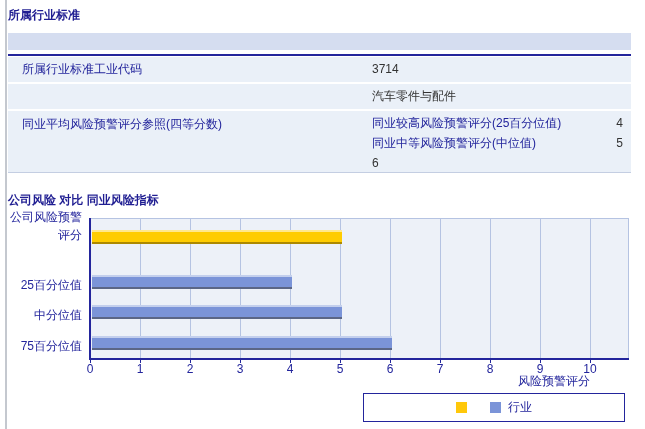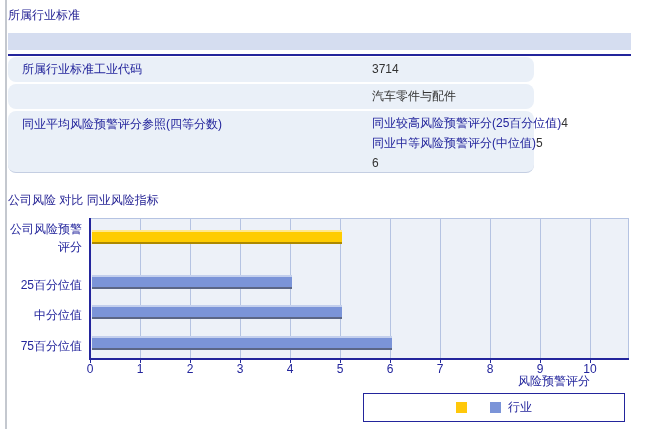--- a/index.html
+++ b/index.html
@@ -3,28 +3,28 @@
 <meta charset="utf-8">
 <style>
   html,body { margin:0; padding:0; background:#fff; }
   .page {
     position:relative; width:645px; height:429px; background:#ffffff;
     font-family:"Liberation Sans","DejaVu Sans",sans-serif; font-size:12px;
     overflow:hidden;
   }
   .left-border { position:absolute; left:5px; top:0; width:2px; height:429px; background:#C4C8CF; }
 
-  .sec-title { position:absolute; left:8px; font-size:12px; font-weight:normal; color:#201E92; white-space:nowrap; }
+  .sec-title { position:absolute; left:8px; font-size:12px; font-weight:bold; color:#201E92; white-space:nowrap; }
   .sec-title.one { top:7px; }
   .sec-title.two { top:192px; }
 
   
   .tbl-head-band { position:absolute; left:8px; top:33px; width:623px; height:17px; background:#D5DDF0; }
   .tbl-top-rule  { position:absolute; left:8px; top:54px; width:623px; height:2px; background:#23259C; }
-  .trow { position:absolute; left:8px; width:526px; background:#EAF0F8; color:#23259C;border-radius:8px; }
+  .trow { position:absolute; left:8px; width:623px; background:#EAF0F8; color:#23259C; }
   .trow.r1 { top:57px;  height:25px; line-height:25px; }
   .trow.r2 { top:84px;  height:25px; line-height:25px; }
   .trow.r3 { top:111px; height:61px; border-bottom:1px solid #C4CEE2; }
   .trow .lbl { position:absolute; left:14px; white-space:nowrap; }
   .trow .val { position:absolute; left:364px; white-space:nowrap; color:#333333; }
   .trow.r3 .lbl { top:4px; line-height:18px; }
   .subrows { position:absolute; left:364px; top:2px; right:8px; }
   .subrow  { height:20px; line-height:20px; display:flex; justify-content:space-between; }
   .subrow .sublbl { color:#23259C; white-space:nowrap; }
   .subrow .subval { color:#333333; }
@@ -38,21 +38,21 @@
   .axis-y { position:absolute; left:89px; top:218px; width:2px; height:141px; background:#23259C; }
   .axis-x { position:absolute; left:89px; top:358px; width:540px; height:2px; background:#23259C; }
   .bar { position:absolute; left:2px; height:14px; }
   .bar::before { content:""; position:absolute; left:0; right:0; top:0; height:2px; background:rgba(255,255,255,0.55); }
   .bar::after  { content:""; position:absolute; left:0; right:0; bottom:0; height:2px; background:rgba(40,30,0,0.38); }
   .bar.b0 { top:11px;  }
   .bar.b1 { top:56px;  }
   .bar.b2 { top:86px;  }
   .bar.b3 { top:117px; }
   .ylab { position:absolute; left:0; width:82px; text-align:right; color:#23259C; line-height:18px; }
-  .ylab.y0 { top:220px; }
+  .ylab.y0 { top:208px; }
   .ylab.y1 { top:276px; }
   .ylab.y2 { top:306px; }
   .ylab.y3 { top:337px; }
   .xticks { position:absolute; left:90px; top:358px; width:539px; height:30px; }
   .tickmark { position:absolute; top:0; width:1px; height:5px; background:#23259C; }
   .ticklab  { position:absolute; top:4px; width:22px; margin-left:-11px; text-align:center; color:#23259C; }
   .xlabel { position:absolute; top:373px; right:55px; color:#23259C; white-space:nowrap; }
 
   .legend {
     position:absolute; left:363px; top:393px; width:260px; height:27px;

